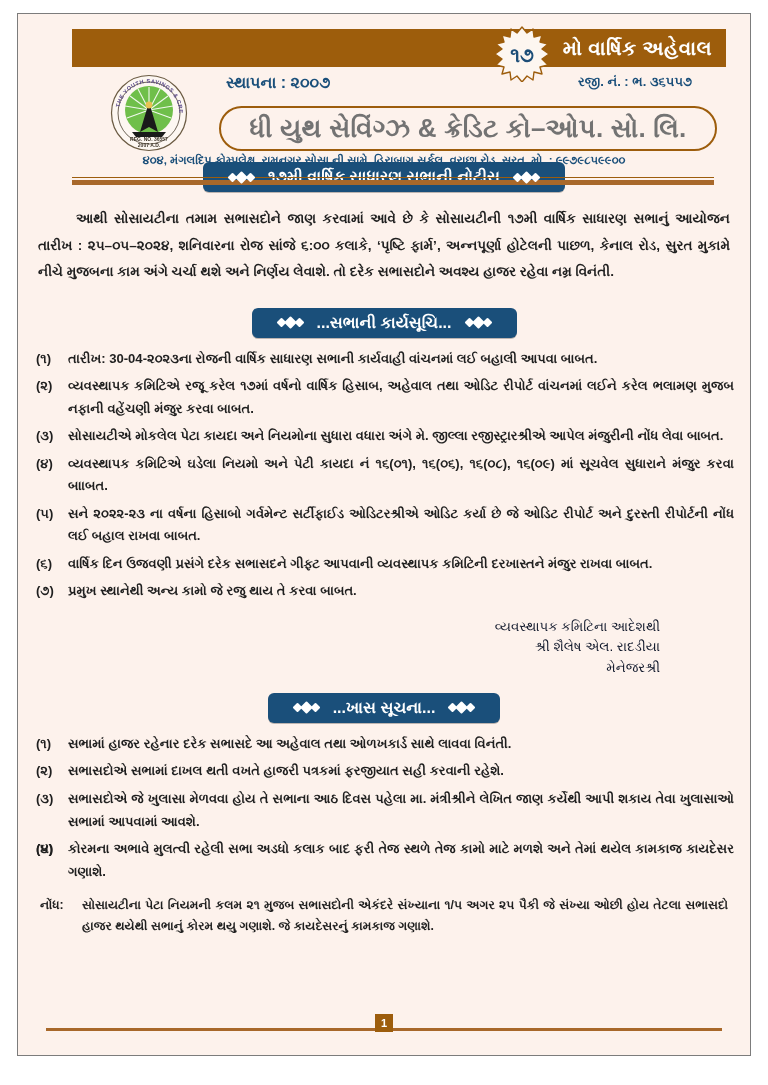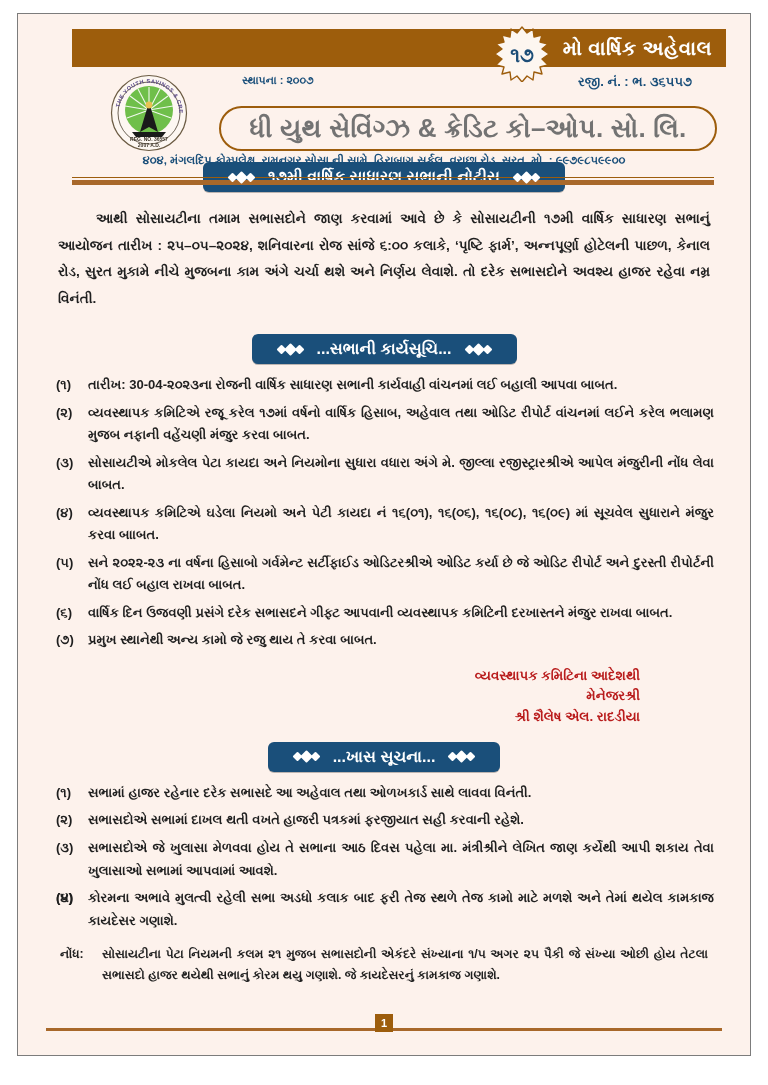--- a/index.html
+++ b/index.html
@@ -80,24 +80,23 @@
     color: #1a4f7a;
     font-size: 13px;
     font-weight: bold;
     white-space: nowrap;
   }
   .estd {
     position: absolute;
     left: 208px;
     top: 60px;
     color: #1a4f7a;
-    font-size: 11px;
+    font-size: 16px;
     font-weight: bold;
     white-space: nowrap;
-    margin-left: 16px;
   }
 
   
   .logo {
     position: absolute;
     left: 92px;
     top: 60px;
     width: 78px;
     height: 78px;
   }
@@ -180,21 +179,21 @@
     width: 9px;
     height: 9px;
     background: #ffffff;
     transform: rotate(45deg);
     border-radius: 1px;
   }
   .dmd.small { width: 7px; height: 7px; }
 
   
   .content {
-    padding: 0 36px;
+    padding: 0 16px;
   }
   .notice-para {
     margin: 14px 4px 0 4px;
     color: #1f1f1f;
     font-size: 13.6px;
     line-height: 1.95;
     text-align: justify;
     text-indent: 38px;
     font-weight: 600;
   }
@@ -224,23 +223,23 @@
     width: 30px;
     color: #1f1f1f;
     font-weight: 600;
   }
 
   
   .signature {
     margin-top: 14px;
     text-align: right;
     padding-right: 74px;
-    color: #b91c1c;
+    color: #0f172a;
     font-size: 13.4px;
-    font-weight: bold;
+    font-weight: normal;
     line-height: 1.55;
   }
 
   
   .note {
     margin: 12px 6px 0 6px;
     color: #1f1f1f;
     font-size: 12.3px;
     line-height: 1.7;
     font-weight: bold;
@@ -388,22 +387,22 @@
         <li><span class="num">(૨)</span><span>વ્યવસ્થાપક કમિટિએ રજૂ કરેલ ૧૭માં વર્ષનો વાર્ષિક હિસાબ, અહેવાલ તથા ઓડિટ રીપોર્ટ વાંચનમાં લઈને કરેલ ભલામણ મુજબ નફાની વહેંચણી મંજુર કરવા બાબત.</span></li>
         <li><span class="num">(૩)</span><span>સોસાયટીએ મોકલેલ પેટા કાયદા અને નિયમોના સુધારા વધારા અંગે મે. જીલ્લા રજીસ્ટ્રારશ્રીએ આપેલ મંજુરીની નોંધ લેવા બાબત.</span></li>
         <li><span class="num">(૪)</span><span>વ્યવસ્થાપક કમિટિએ ઘડેલા નિયમો અને પેટી કાયદા નં ૧૬(૦૧), ૧૬(૦૬), ૧૬(૦૮), ૧૬(૦૯) માં સૂચવેલ સુધારાને મંજુર કરવા બાાબત.</span></li>
         <li><span class="num">(૫)</span><span>સને ૨૦૨૨-૨૩ ના વર્ષના હિસાબો ગર્વમેન્ટ સર્ટીફાઈડ ઓડિટરશ્રીએ ઓડિટ કર્યા છે જે ઓડિટ રીપોર્ટ અને દુરસ્તી રીપોર્ટની નોંધ લઈ બહાલ રાખવા બાબત.</span></li>
         <li><span class="num">(૬)</span><span>વાર્ષિક દિન ઉજવણી પ્રસંગે દરેક સભાસદને ગીફ્ટ આપવાની વ્યવસ્થાપક કમિટિની દરખાસ્તને મંજુર રાખવા બાબત.</span></li>
         <li><span class="num">(૭)</span><span>પ્રમુખ સ્થાનેથી અન્ય કામો જે રજુ થાય તે કરવા બાબત.</span></li>
       </ol>
 
     <div class="signature">
       <div>વ્યવસ્થાપક કમિટિના આદેશથી</div>
+      <div>શ્રી શૈલેષ એલ. રાદડીયા</div>
       <div>મેનેજરશ્રી</div>
-      <div>શ્રી શૈલેષ એલ. રાદડીયા</div>
     </div>
 
     <div class="section-gap-2"></div>
 
     <div class="banner">
       <span class="deco">
         <span class="dmd small"></span>
           <span class="dmd"></span>
           <span class="dmd small"></span>
       </span>

